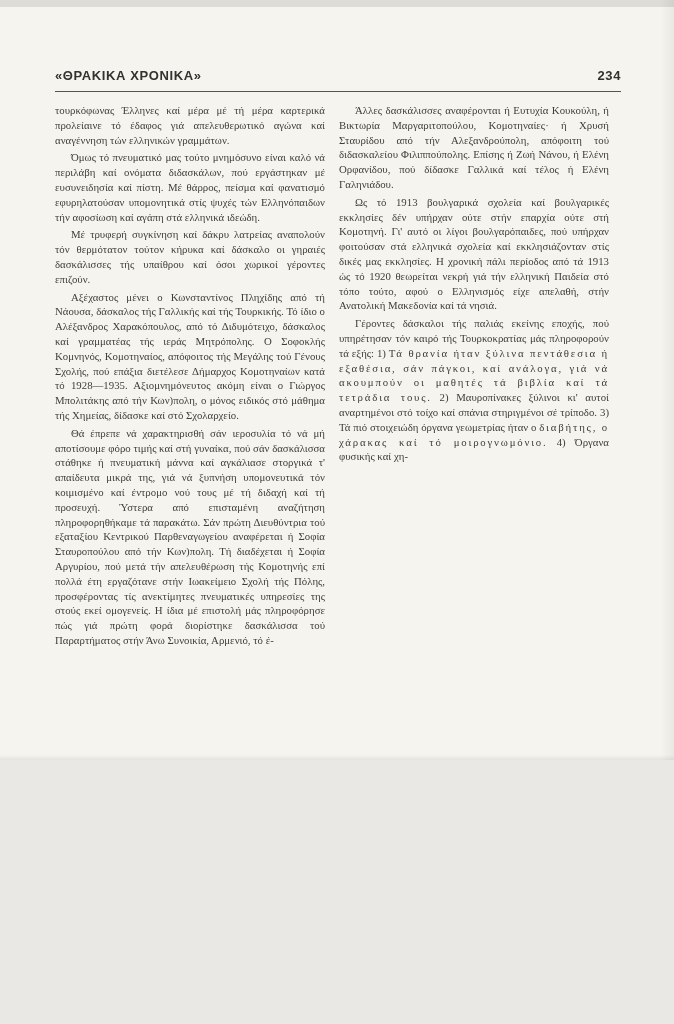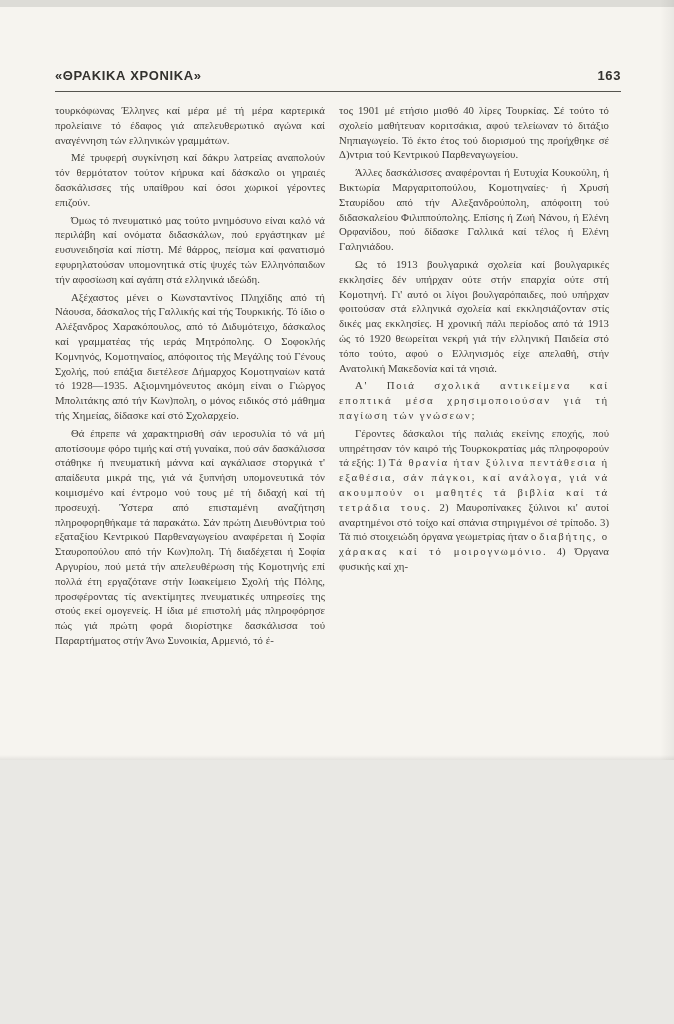--- a/index.html
+++ b/index.html
@@ -61,38 +61,36 @@
 <div class="page">
 
   <div class="edge-top"></div>
   <div class="edge-right"></div>
   <div class="edge-bottom"></div>
 
   <div class="content">
 
     <div class="header">
       <span>«ΘΡΑΚΙΚΑ ΧΡΟΝΙΚΑ»</span>
-      <span>163</span>
+      <span>234</span>
     </div>
 
     <div class="columns">
 
       <div class="col">
         <p class="flush">τουρκόφωνας Έλληνες καί μέρα μέ τή μέρα καρτερικά προλείαινε τό έδαφος γιά απελευθερωτικό αγώνα καί αναγέννηση τών ελληνικών γραμμάτων.</p>
+        <p>Όμως τό πνευματικό μας τούτο μνημόσυνο είναι καλό νά περιλάβη καί ονόματα διδασκάλων, πού εργάστηκαν μέ ευσυνειδησία καί πίστη. Μέ θάρρος, πείσμα καί φανατισμό εφυρηλατούσαν υπομονητικά στίς ψυχές τών Ελληνόπαιδων τήν αφοσίωση καί αγάπη στά ελληνικά ιδεώδη.</p>
         <p>Μέ τρυφερή συγκίνηση καί δάκρυ λατρείας αναπολούν τόν θερμότατον τούτον κήρυκα καί δάσκαλο οι γηραιές δασκάλισσες τής υπαίθρου καί όσοι χωρικοί γέροντες επιζούν.</p>
-        <p>Όμως τό πνευματικό μας τούτο μνημόσυνο είναι καλό νά περιλάβη καί ονόματα διδασκάλων, πού εργάστηκαν μέ ευσυνειδησία καί πίστη. Μέ θάρρος, πείσμα καί φανατισμό εφυρηλατούσαν υπομονητικά στίς ψυχές τών Ελληνόπαιδων τήν αφοσίωση καί αγάπη στά ελληνικά ιδεώδη.</p>
         <p>Αξέχαστος μένει ο Κωνσταντίνος Πληχίδης από τή Νάουσα, δάσκαλος τής Γαλλικής καί τής Τουρκικής. Τό ίδιο ο Αλέξανδρος Χαρακόπουλος, από τό Διδυμότειχο, δάσκαλος καί γραμματέας τής ιεράς Μητρόπολης. Ο Σοφοκλής Κομνηνός, Κομοτηναίος, απόφοιτος τής Μεγάλης τού Γένους Σχολής, πού επάξια διετέλεσε Δήμαρχος Κομοτηναίων κατά τό 1928—1935. Αξιομνημόνευτος ακόμη είναι ο Γιώργος Μπολιτάκης από τήν Κων)πολη, ο μόνος ειδικός στό μάθημα τής Χημείας, δίδασκε καί στό Σχολαρχείο.</p>
         <p>Θά έπρεπε νά χαρακτηρισθή σάν ιεροσυλία τό νά μή αποτίσουμε φόρο τιμής καί στή γυναίκα, πού σάν δασκάλισσα στάθηκε ή πνευματική μάννα καί αγκάλιασε στοργικά τ' απαίδευτα μικρά της, γιά νά ξυπνήση υπομονευτικά τόν κοιμισμένο καί έντρομο νού τους μέ τή διδαχή καί τή προσευχή. Ύστερα από επισταμένη αναζήτηση πληροφορηθήκαμε τά παρακάτω. Σάν πρώτη Διευθύντρια τού εξαταξίου Κεντρικού Παρθεναγωγείου αναφέρεται ή Σοφία Σταυροπούλου από τήν Κων)πολη. Τή διαδέχεται ή Σοφία Αργυρίου, πού μετά τήν απελευθέρωση τής Κομοτηνής επί πολλά έτη εργαζότανε στήν Ιωακείμειο Σχολή τής Πόλης, προσφέροντας τίς ανεκτίμητες πνευματικές υπηρεσίες της στούς εκεί ομογενείς. Η ίδια μέ επιστολή μάς πληροφόρησε πώς γιά πρώτη φορά διορίστηκε δασκάλισσα τού Παραρτήματος στήν Άνω Συνοικία, Αρμενιό, τό έ-</p>
       </div>
 
       <div class="col">
-        <p class="flush">τος 1901 μέ ετήσιο μισθό 40 λίρες Τουρκίας. Σέ τούτο τό σχολείο μαθήτευαν κοριτσάκια, αφού τελείωναν τό διτάξιο Νηπιαγωγείο. Τό έκτο έτος τού διορισμού της προήχθηκε σέ Δ)ντρια τού Κεντρικού Παρθεναγωγείου.</p>
         <p>Άλλες δασκάλισσες αναφέρονται ή Ευτυχία Κουκούλη, ή Βικτωρία Μαργαριτοπούλου, Κομοτηναίες· ή Χρυσή Σταυρίδου από τήν Αλεξανδρούπολη, απόφοιτη τού διδασκαλείου Φιλιππούπολης. Επίσης ή Ζωή Νάνου, ή Ελένη Ορφανίδου, πού δίδασκε Γαλλικά καί τέλος ή Ελένη Γαληνιάδου.</p>
         <p>Ως τό 1913 βουλγαρικά σχολεία καί βουλγαρικές εκκλησίες δέν υπήρχαν ούτε στήν επαρχία ούτε στή Κομοτηνή. Γι' αυτό οι λίγοι βουλγαρόπαιδες, πού υπήρχαν φοιτούσαν στά ελληνικά σχολεία καί εκκλησιάζονταν στίς δικές μας εκκλησίες. Η χρονική πάλι περίοδος από τά 1913 ώς τό 1920 θεωρείται νεκρή γιά τήν ελληνική Παιδεία στό τόπο τούτο, αφού ο Ελληνισμός είχε απελαθή, στήν Ανατολική Μακεδονία καί τά νησιά.</p>
-        <p class="spaced">Α' Ποιά σχολικά αντικείμενα καί εποπτικά μέσα χρησιμοποιούσαν γιά τή παγίωση τών γνώσεων;</p>
         <p><span>Γέροντες δάσκαλοι τής παλιάς εκείνης εποχής, πού υπηρέτησαν τόν καιρό τής Τουρκοκρατίας μάς πληροφορούν τά εξής: 1) </span><span class="spaced">Τά θρανία ήταν ξύλινα πεντάθεσια ή εξαθέσια, σάν πάγκοι, καί ανάλογα, γιά νά ακουμπούν οι μαθητές τά βιβλία καί τά τετράδια τους.</span><span> 2) Μαυροπίνακες ξύλινοι κι' αυτοί αναρτημένοι στό τοίχο καί σπάνια στηριγμένοι σέ τρίποδο. 3) Τά πιό στοιχειώδη όργανα γεωμετρίας ήταν ο </span><span class="spaced">διαβήτης, ο χάρακας καί τό μοιρογνωμόνιο.</span><span> 4) Όργανα φυσικής καί χη-</span></p>
       </div>
 
     </div>
   </div>
 
   <div class="stray-dot">.</div>
 
 </div>
 

